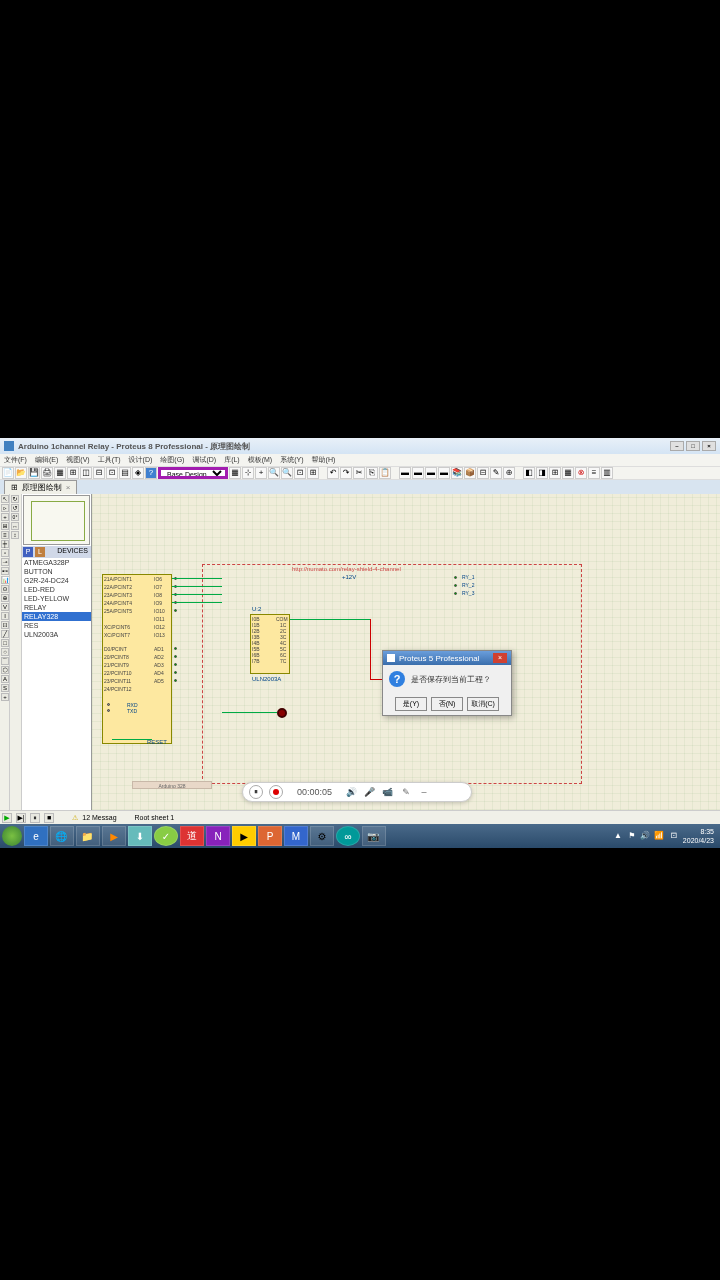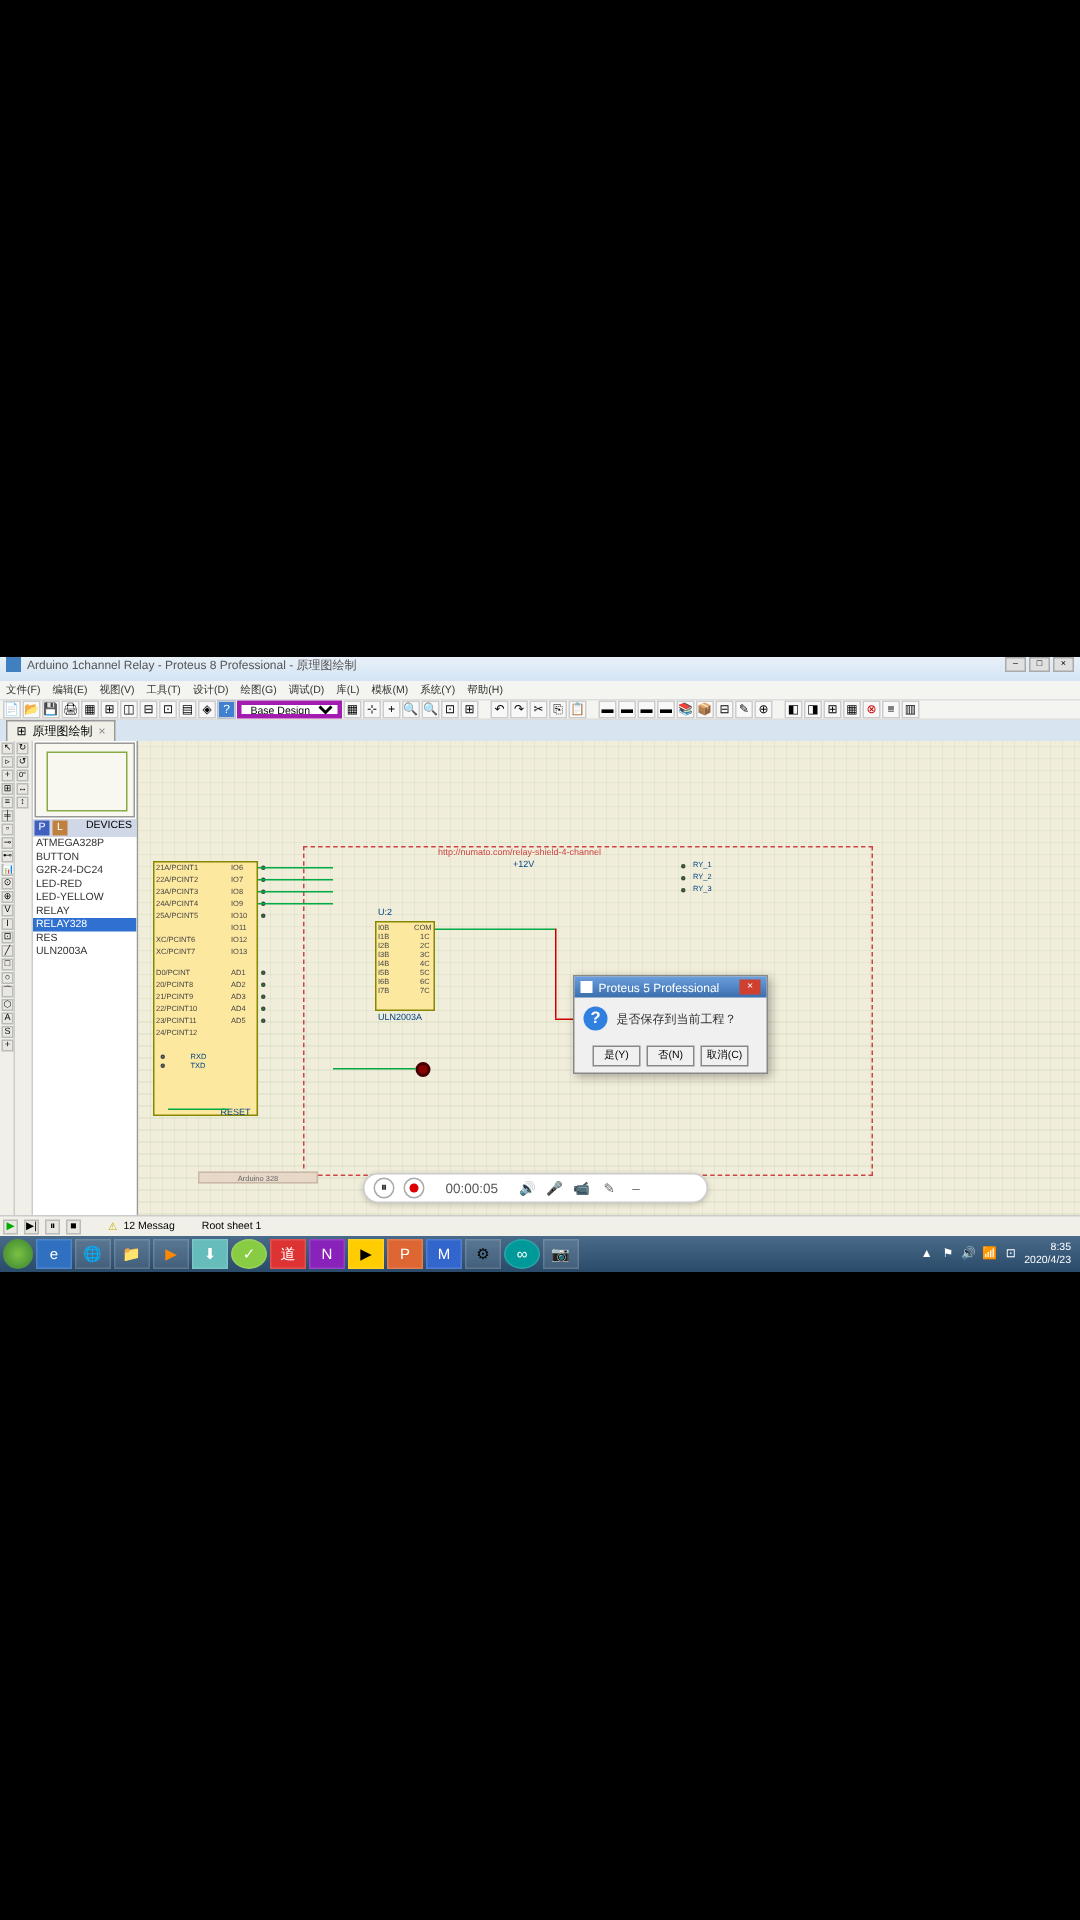--- a/index.html
+++ b/index.html
@@ -1,18 +1,18 @@
 <!DOCTYPE html>
 <html><head>
 <meta charset="utf-8">
 <style>
 * { margin:0; padding:0; box-sizing:border-box; font-family:"Microsoft YaHei",Tahoma,sans-serif; }
 body { background:#000; width:720px; height:1280px; overflow:hidden; }
 .app { position:absolute; top:438px; left:0; width:720px; height:402px; background:#f0f0f0; }
-.titlebar { height:16px; background:linear-gradient(#e8f0f8,#d4e4f4); display:flex; font-size:8px; padding:0 4px; }
+.titlebar { height:16px; background:linear-gradient(#e8f0f8,#d4e4f4); display:flex; align-items:center; font-size:8px; padding:0 4px;font-weight:bold; }
 .titlebar .ico { width:10px; height:10px; background:#4080c0; margin-right:4px; }
 .titlebar .txt { flex:1; color:#555; }
 .winbtns { display:flex; gap:2px; }
 .winbtn { width:14px; height:10px; background:#e0e0e0; border:1px solid #aaa; font-size:6px; text-align:center; line-height:8px; }
 .menubar { height:12px; background:#f4f4f0; display:flex; font-size:7px; color:#333; padding:0 4px; gap:8px; align-items:center; }
 .toolbar { height:14px; background:#f4f4f0; border-top:1px solid #ddd; border-bottom:1px solid #ddd; display:flex; align-items:center; padding:0 2px; gap:1px; }
 .tbtn { width:12px; height:12px; border:1px solid #ccc; background:#f8f8f8; font-size:8px; text-align:center; line-height:10px; cursor:pointer; }
 .tsel { height:12px; font-size:7px; border:3px solid #a21caf; background:#fff; padding:0 2px; }
 .tabs { height:14px; background:#d8e4f0; display:flex; align-items:flex-end; padding-left:4px; font-size:8px; }
 .tab { background:#f0f0e8; border:1px solid #999; border-bottom:none; padding:1px 6px; display:flex; align-items:center; gap:4px; }

